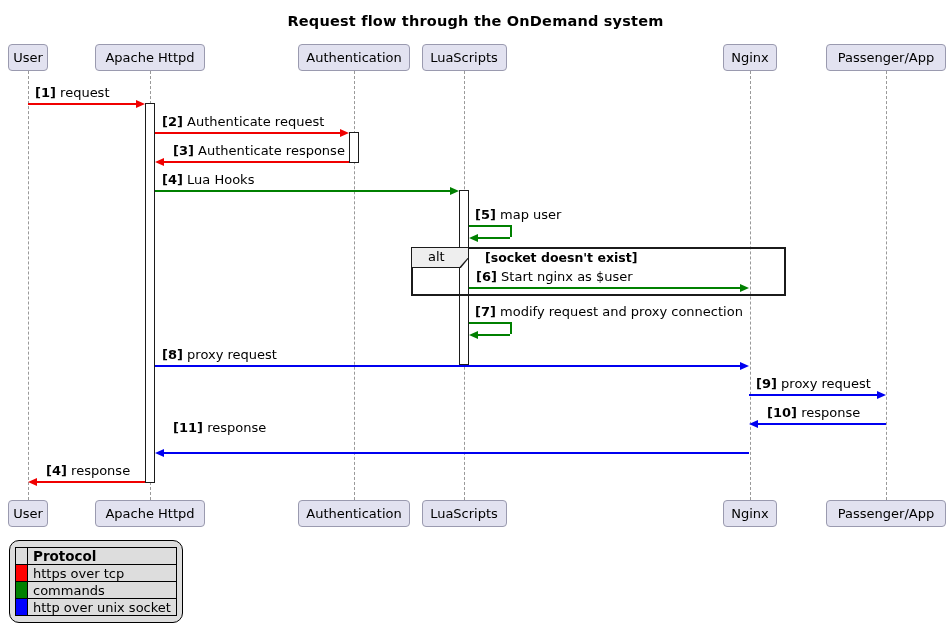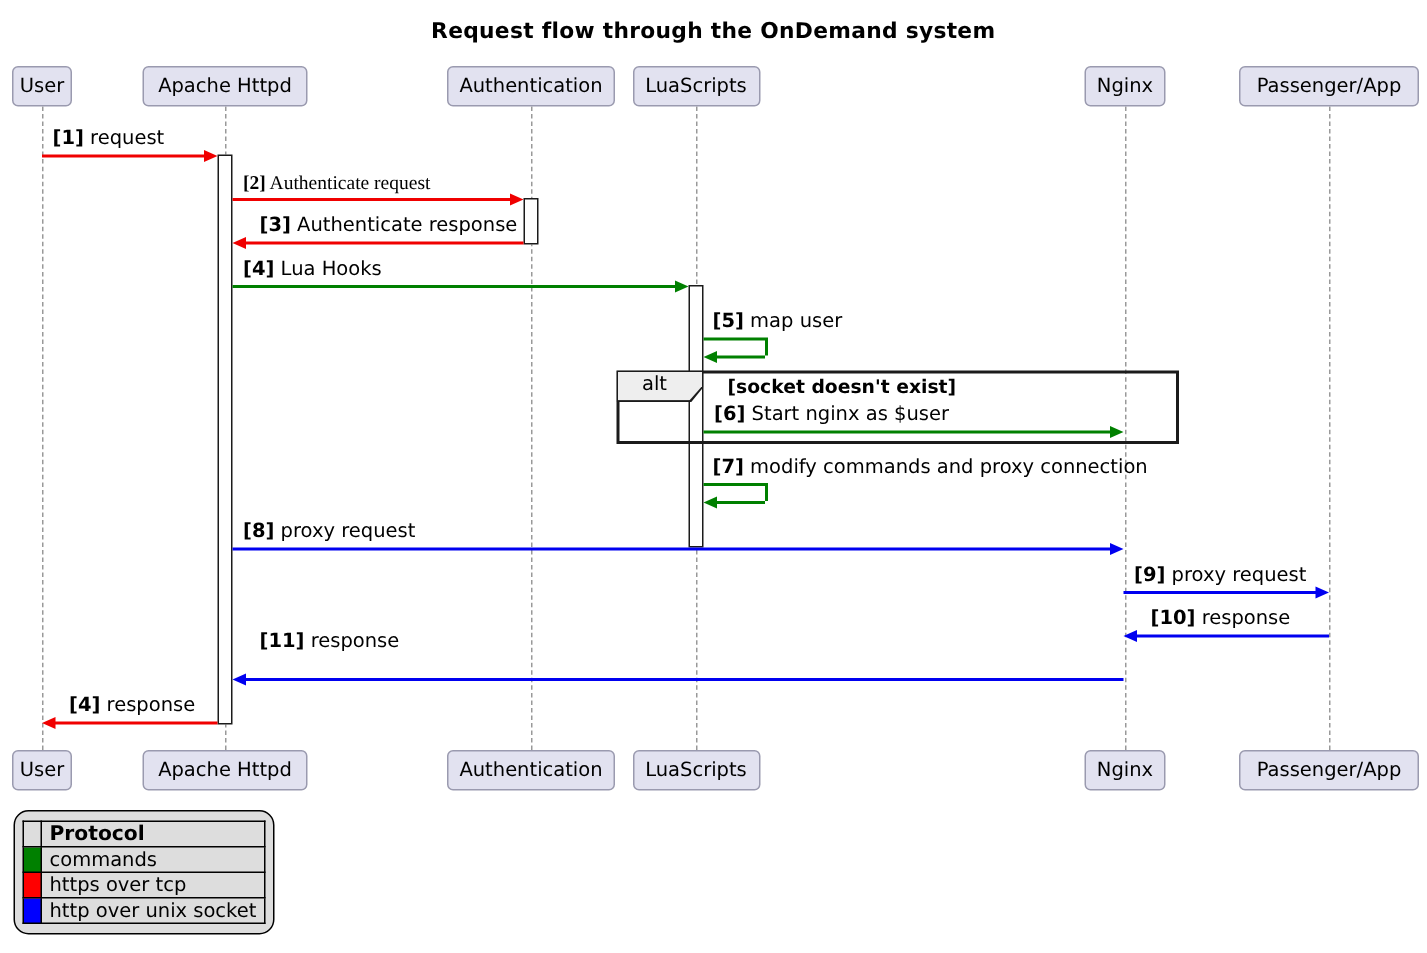--- a/index.html
+++ b/index.html
@@ -72,40 +72,40 @@
       <div class="alt-frame" style="left: 411px; top: 247px; width: 375px; height: 49px;"></div>
       <div class="pent-outer" style="left: 411px; top: 247px; width: 58px; height: 21px;"></div>
       <div class="pent-inner" style="left: 412px; top: 248px; width: 56px; height: 19px;"></div>
       <div class="alt-label" style="left: 428px; top: 249px;">alt</div>
       <div class="alt-cond" style="left: 485px; top: 250px;">[socket doesn't exist]</div>
       <div class="mline" style="left: 28px; top: 103px; width: 109px; background: rgb(240, 0, 0);"></div>
       <div class="ah" style="left: 136px; top: 100px; border-left: 9px solid rgb(240, 0, 0);"></div>
       <div class="mlabel" style="left: 35px; top: 85px;"><b>[1]</b> <span>request</span></div>
       <div class="mline" style="left: 155px; top: 132px; width: 186px; background: rgb(240, 0, 0);"></div>
       <div class="ah" style="left: 340px; top: 129px; border-left: 9px solid rgb(240, 0, 0);"></div>
-      <div class="mlabel" style="left: 162px; top: 114px; font-family: Liberation Serif, serif;"><b>[2]</b> <span>Authenticate request</span></div>
+      <div class="mlabel" style="left: 162px; top: 114px;"><b>[2]</b> <span>Authenticate request</span></div>
       <div class="mline" style="left: 163px; top: 161px; width: 186px; background: rgb(240, 0, 0);"></div>
       <div class="ah" style="left: 155px; top: 158px; border-right: 9px solid rgb(240, 0, 0);"></div>
       <div class="mlabel" style="left: 173px; top: 143px;"><b>[3]</b> <span>Authenticate response</span></div>
       <div class="mline" style="left: 155px; top: 190px; width: 296px; background: rgb(0, 128, 0);"></div>
       <div class="ah" style="left: 450px; top: 187px; border-left: 9px solid rgb(0, 128, 0);"></div>
       <div class="mlabel" style="left: 162px; top: 172px;"><b>[4]</b> <span>Lua Hooks</span></div>
       <div class="mline" style="left: 469px; top: 225px; width: 41px; background: rgb(0, 128, 0);"></div>
       <div class="vline" style="left: 510px; top: 225px; height: 12px; background: rgb(0, 128, 0);"></div>
       <div class="mline" style="left: 477px; top: 237px; width: 33px; background: rgb(0, 128, 0);"></div>
       <div class="ah" style="left: 469px; top: 234px; border-right: 9px solid rgb(0, 128, 0);"></div>
       <div class="mlabel" style="left: 475px; top: 207px;"><b>[5]</b> <span>map user</span></div>
       <div class="mline" style="left: 469px; top: 287px; width: 272px; background: rgb(0, 128, 0);"></div>
       <div class="ah" style="left: 740px; top: 284px; border-left: 9px solid rgb(0, 128, 0);"></div>
       <div class="mlabel" style="left: 476px; top: 269px;"><b>[6]</b> <span>Start nginx as $user</span></div>
       <div class="mline" style="left: 469px; top: 322px; width: 41px; background: rgb(0, 128, 0);"></div>
       <div class="vline" style="left: 510px; top: 322px; height: 12px; background: rgb(0, 128, 0);"></div>
       <div class="mline" style="left: 477px; top: 334px; width: 33px; background: rgb(0, 128, 0);"></div>
       <div class="ah" style="left: 469px; top: 331px; border-right: 9px solid rgb(0, 128, 0);"></div>
-      <div class="mlabel" style="left: 475px; top: 304px;"><b>[7]</b> <span>modify commands and proxy connection</span></div>
+      <div class="mlabel" style="left: 475px; top: 304px;"><b>[7]</b> <span>modify request and proxy connection</span></div>
       <div class="mline" style="left: 155px; top: 365px; width: 586px; background: rgb(0, 0, 240);"></div>
       <div class="ah" style="left: 740px; top: 362px; border-left: 9px solid rgb(0, 0, 240);"></div>
       <div class="mlabel" style="left: 162px; top: 347px;"><b>[8]</b> <span>proxy request</span></div>
       <div class="mline" style="left: 749px; top: 394px; width: 129px; background: rgb(0, 0, 240);"></div>
       <div class="ah" style="left: 877px; top: 391px; border-left: 9px solid rgb(0, 0, 240);"></div>
       <div class="mlabel" style="left: 756px; top: 376px;"><b>[9]</b> <span>proxy request</span></div>
       <div class="mline" style="left: 757px; top: 423px; width: 129px; background: rgb(0, 0, 240);"></div>
       <div class="ah" style="left: 749px; top: 420px; border-right: 9px solid rgb(0, 0, 240);"></div>
       <div class="mlabel" style="left: 767px; top: 405px; text-align: center;"><b>[10]</b> <span>response</span></div>
       <div class="mline" style="left: 163px; top: 452px; width: 586px; background: rgb(0, 0, 240);"></div>
@@ -117,26 +117,26 @@
     </div>
 
   <div class="legend" id="legendBox" style="left: 9px; top: 540px;">
     <table>
       <tbody id="legendBody">
         <tr>
           <td class="sw"></td>
           <th>Protocol</th>
         </tr>
       <tr>
+            <td class="sw" style="background: rgb(255, 0, 0);"></td>
+            <td class="lbl">https over tcp</td>
+          </tr>
+          <tr>
             <td class="sw" style="background: rgb(0, 128, 0);"></td>
             <td class="lbl">commands</td>
-          </tr>
-          <tr>
-            <td class="sw" style="background: rgb(255, 0, 0);"></td>
-            <td class="lbl">https over tcp</td>
           </tr>
           <tr>
             <td class="sw" style="background: rgb(0, 0, 255);"></td>
             <td class="lbl">http over unix socket</td>
           </tr>
         </tbody>
     </table>
   </div>
 </div>
 

